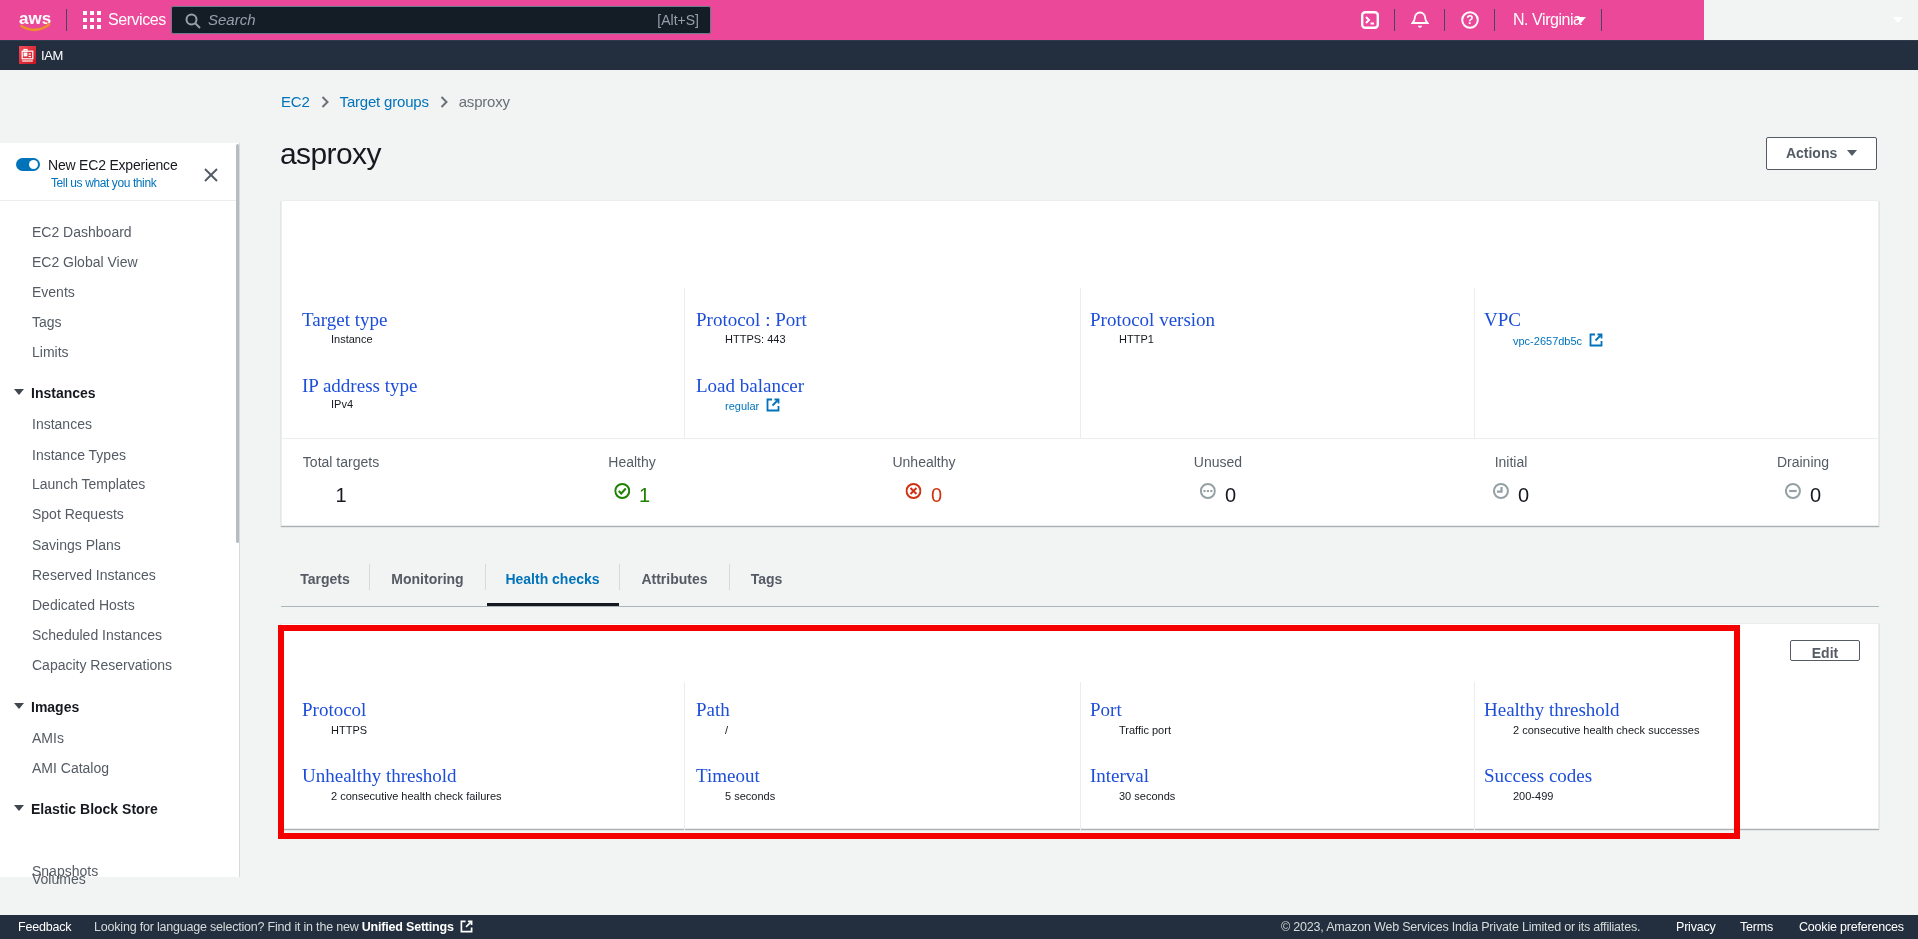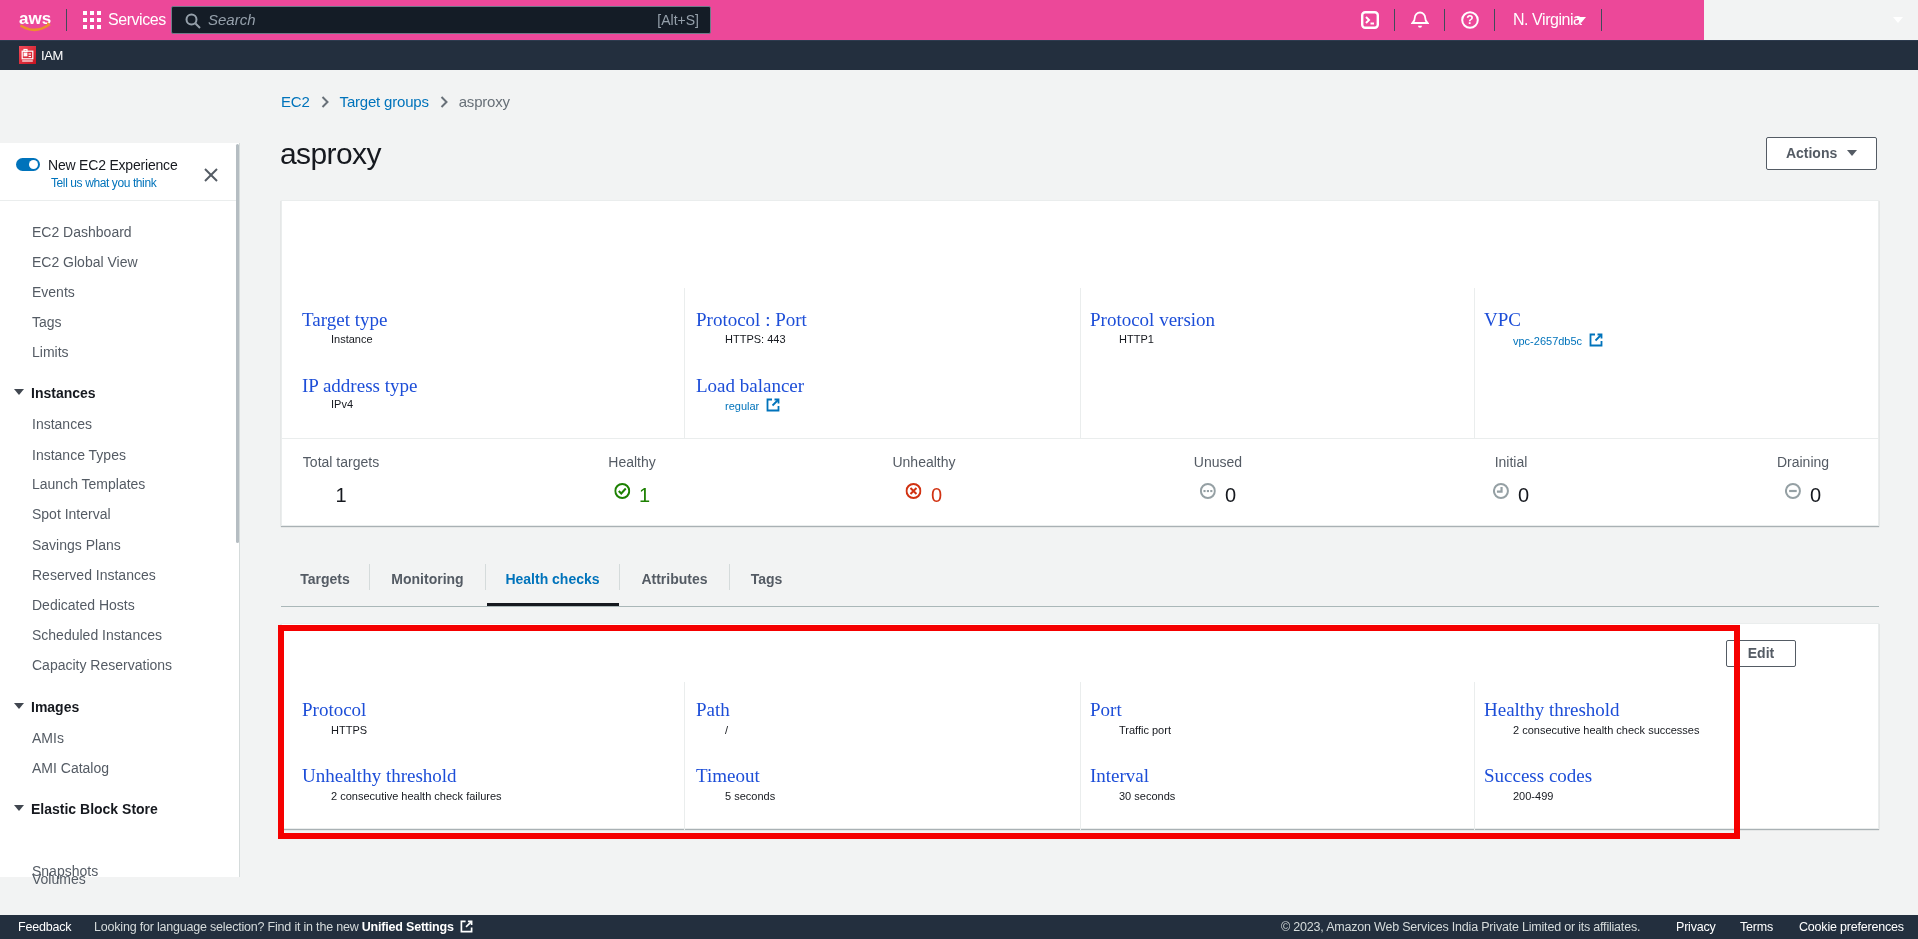--- a/index.html
+++ b/index.html
@@ -143,21 +143,21 @@
   <div class="sideitem" style="top:81px">EC2 Dashboard</div>
   <div class="sideitem" style="top:111px">EC2 Global View</div>
   <div class="sideitem" style="top:141px">Events</div>
   <div class="sideitem" style="top:171px">Tags</div>
   <div class="sideitem" style="top:201px">Limits</div>
   <div class="sidearrow" style="top:246px"></div>
   <div class="sidehdr" style="top:242px">Instances</div>
   <div class="sideitem" style="top:273px">Instances</div>
   <div class="sideitem" style="top:304px">Instance Types</div>
   <div class="sideitem" style="top:333px">Launch Templates</div>
-  <div class="sideitem" style="top:363px">Spot Interval</div>
+  <div class="sideitem" style="top:363px">Spot Requests</div>
   <div class="sideitem" style="top:394px">Savings Plans</div>
   <div class="sideitem" style="top:424px">Reserved Instances</div>
   <div class="sideitem" style="top:454px">Dedicated Hosts</div>
   <div class="sideitem" style="top:484px">Scheduled Instances</div>
   <div class="sideitem" style="top:514px">Capacity Reservations</div>
   <div class="sidearrow" style="top:560px"></div>
   <div class="sidehdr" style="top:556px">Images</div>
   <div class="sideitem" style="top:587px">AMIs</div>
   <div class="sideitem" style="top:617px">AMI Catalog</div>
   <div class="sidearrow" style="top:662px"></div>
@@ -269,21 +269,21 @@
 <div class="tabdiv" style="left:485px"></div>
 <div class="tab" style="left:486px;width:133px;color:#0073bb">Health checks</div>
 <div class="tabdiv" style="left:619px"></div>
 <div class="tab" style="left:620px;width:109px">Attributes</div>
 <div class="tabdiv" style="left:729px"></div>
 <div class="tab" style="left:730px;width:73px">Tags</div>
 <div class="abs" style="left:281px;top:606px;width:1598px;height:1px;background:#aab7b8"></div>
 <div class="abs" style="left:487px;top:603px;width:132px;height:3px;background:#16191f"></div>
 
 <div class="card" id="hccard" style="left:281px;top:623px;width:1598px;height:206px">
-  <div class="btn" style="left:1444px;top:16px;width:70px;height:27px;line-height:25px">Edit</div>
+  <div class="btn" style="left:1508px;top:16px;width:70px;height:21px;line-height:25px">Edit</div>
   <div class="coldiv" style="left:402px;top:58px;height:148px"></div>
   <div class="coldiv" style="left:798px;top:58px;height:148px"></div>
   <div class="coldiv" style="left:1192px;top:58px;height:148px"></div>
 
   <div class="label" style="left:20px;top:75px">Protocol</div>
   <div class="value" style="left:20px;top:100px">HTTPS</div>
   <div class="label" style="left:414px;top:75px">Path</div>
   <div class="value" style="left:414px;top:100px">/</div>
   <div class="label" style="left:808px;top:75px">Port</div>
   <div class="value" style="left:808px;top:100px">Traffic port</div>

